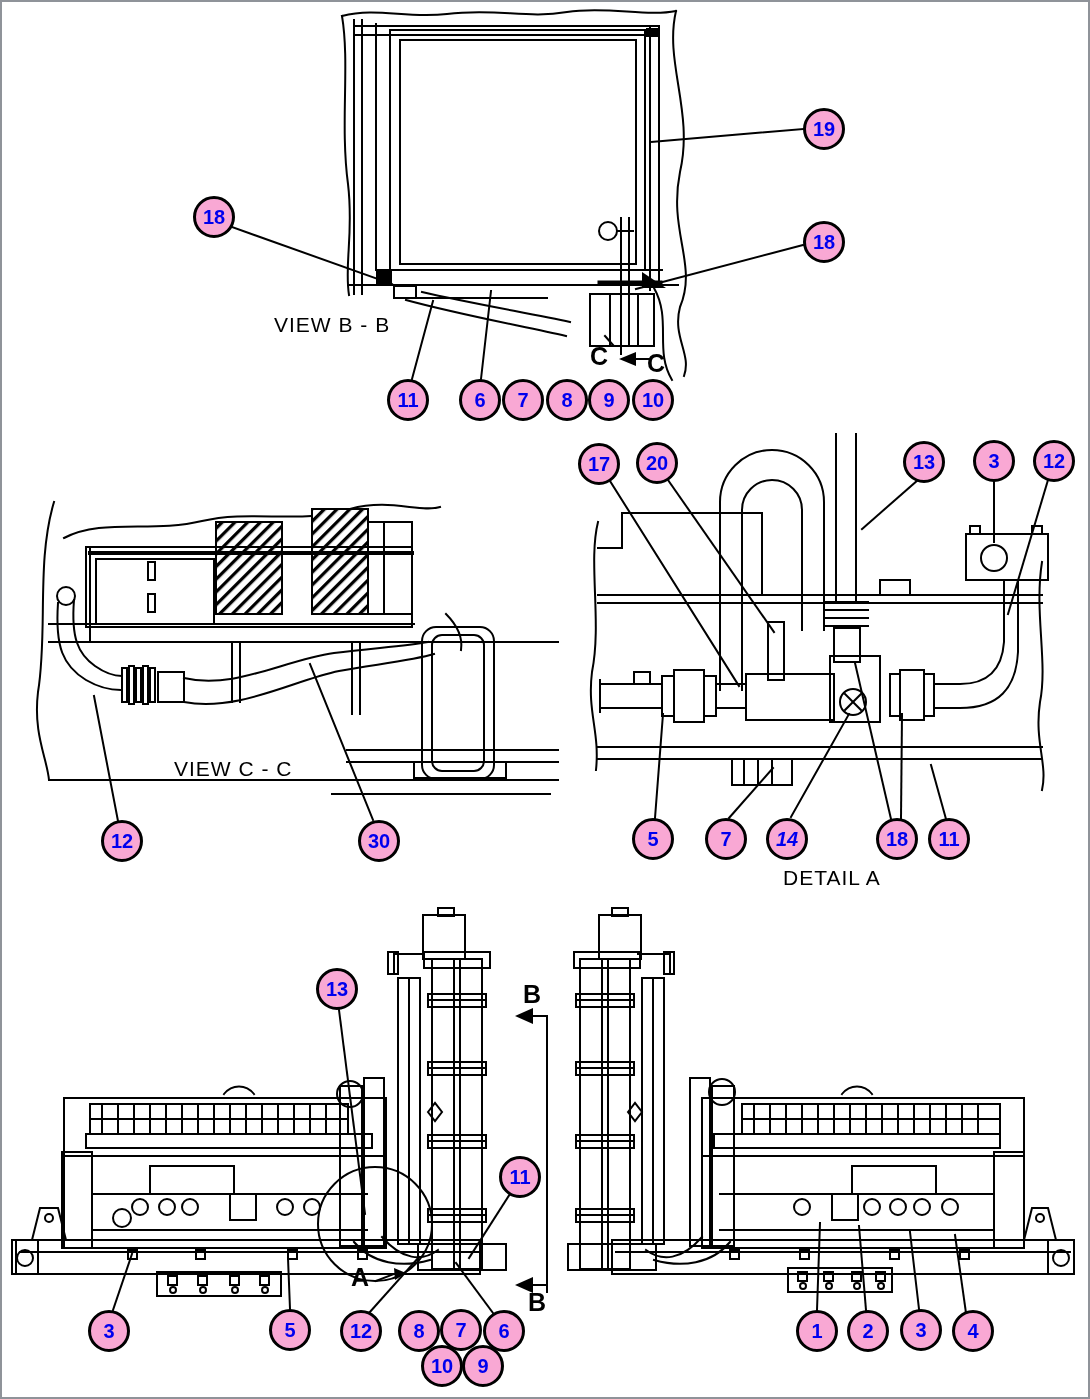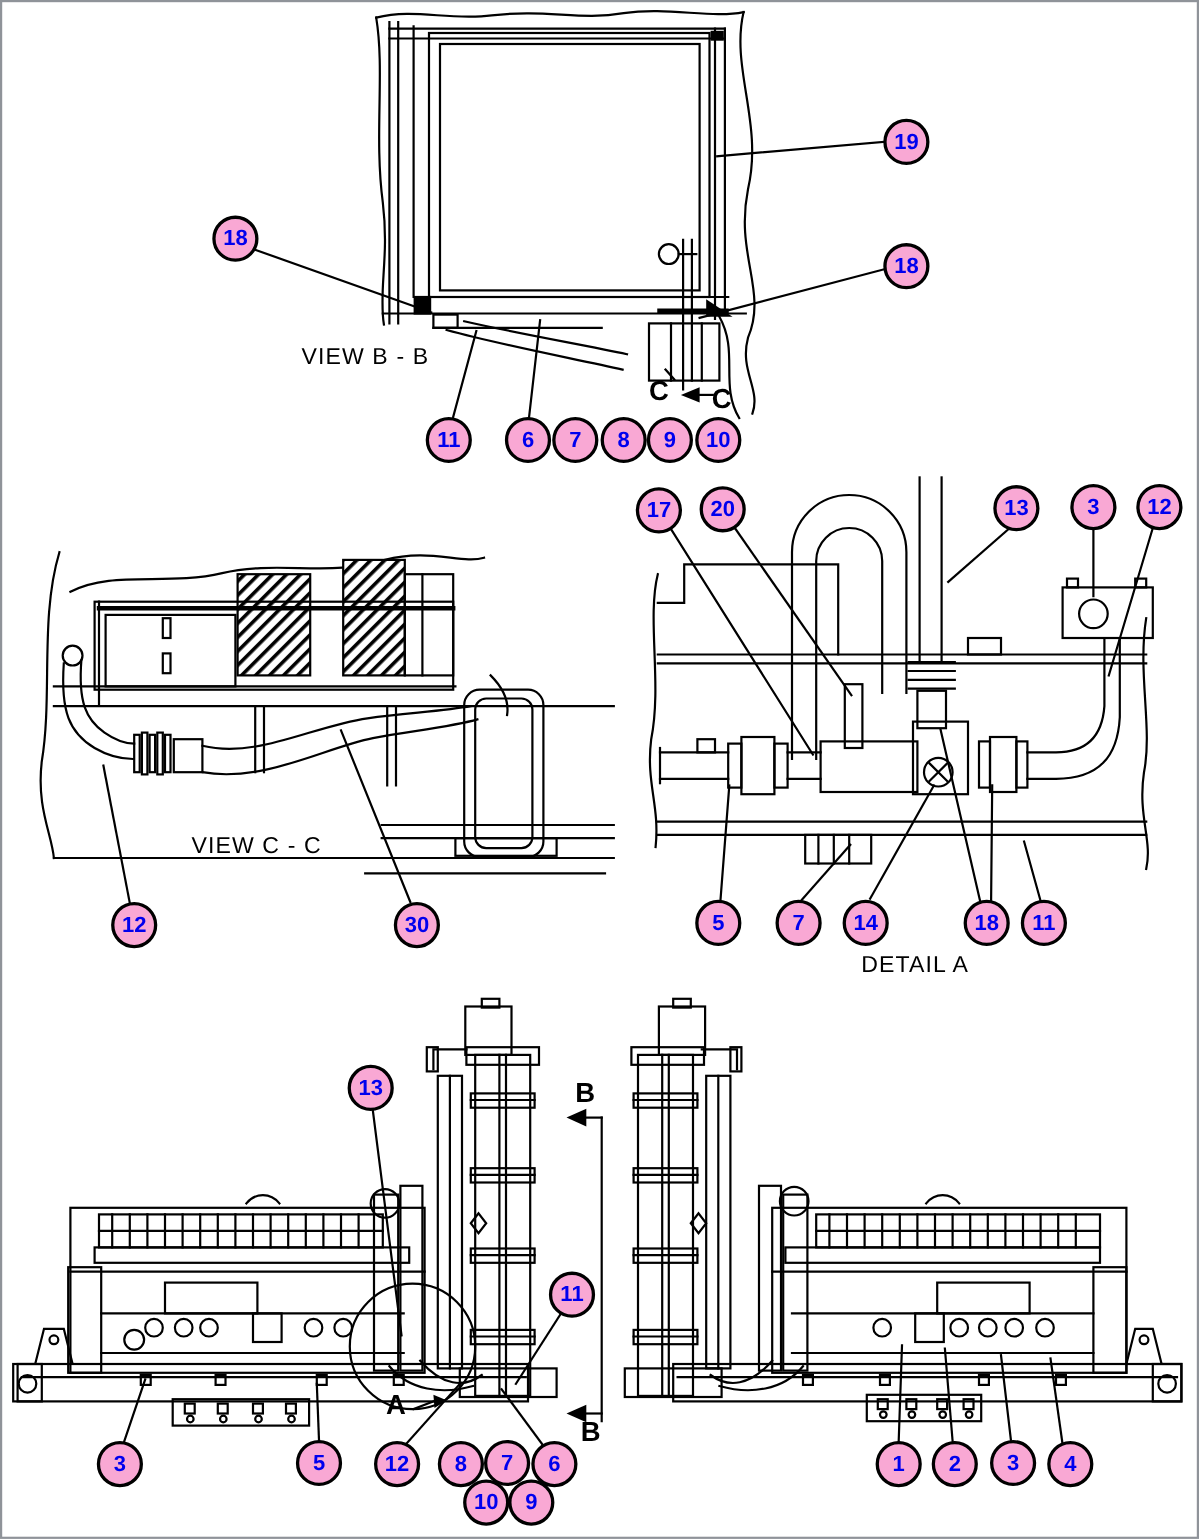--- a/index.html
+++ b/index.html
@@ -405,21 +405,21 @@
       <div class="balloon" style="left: 651px; top: 398px; color: rgb(0, 0, 238);">10</div>
       <div class="balloon" style="left: 120px; top: 839px; color: rgb(0, 0, 238);">12</div>
       <div class="balloon" style="left: 377px; top: 839px; color: rgb(0, 0, 238);">30</div>
       <div class="balloon" style="left: 597px; top: 462px; color: rgb(0, 0, 238);">17</div>
       <div class="balloon" style="left: 655px; top: 461px; color: rgb(0, 0, 238);">20</div>
       <div class="balloon" style="left: 922px; top: 460px; color: rgb(0, 0, 238);">13</div>
       <div class="balloon" style="left: 992px; top: 459px; color: rgb(0, 0, 238);">3</div>
       <div class="balloon" style="left: 1052px; top: 459px; color: rgb(0, 0, 238);">12</div>
       <div class="balloon" style="left: 651px; top: 837px; color: rgb(0, 0, 238);">5</div>
       <div class="balloon" style="left: 724px; top: 837px; color: rgb(0, 0, 238);">7</div>
-      <div class="balloon" style="left: 785px; top: 837px; color: rgb(0, 0, 238);">14</div>
+      <div class="balloon" style="left: 785px; top: 837px; color: rgb(0, 0, 238); font-style: italic;">14</div>
       <div class="balloon" style="left: 895px; top: 837px; color: rgb(0, 0, 238);">18</div>
       <div class="balloon" style="left: 947px; top: 837px; color: rgb(0, 0, 238);">11</div>
       <div class="balloon" style="left: 335px; top: 987px; color: rgb(0, 0, 238);">13</div>
       <div class="balloon" style="left: 518px; top: 1175px; color: rgb(0, 0, 238);">11</div>
       <div class="balloon" style="left: 107px; top: 1329px; color: rgb(0, 0, 238);">3</div>
       <div class="balloon" style="left: 288px; top: 1328px; color: rgb(0, 0, 238);">5</div>
       <div class="balloon" style="left: 359px; top: 1329px; color: rgb(0, 0, 238);">12</div>
       <div class="balloon" style="left: 417px; top: 1329px; color: rgb(0, 0, 238);">8</div>
       <div class="balloon" style="left: 459px; top: 1328px; color: rgb(0, 0, 238);">7</div>
       <div class="balloon" style="left: 502px; top: 1329px; color: rgb(0, 0, 238);">6</div>

